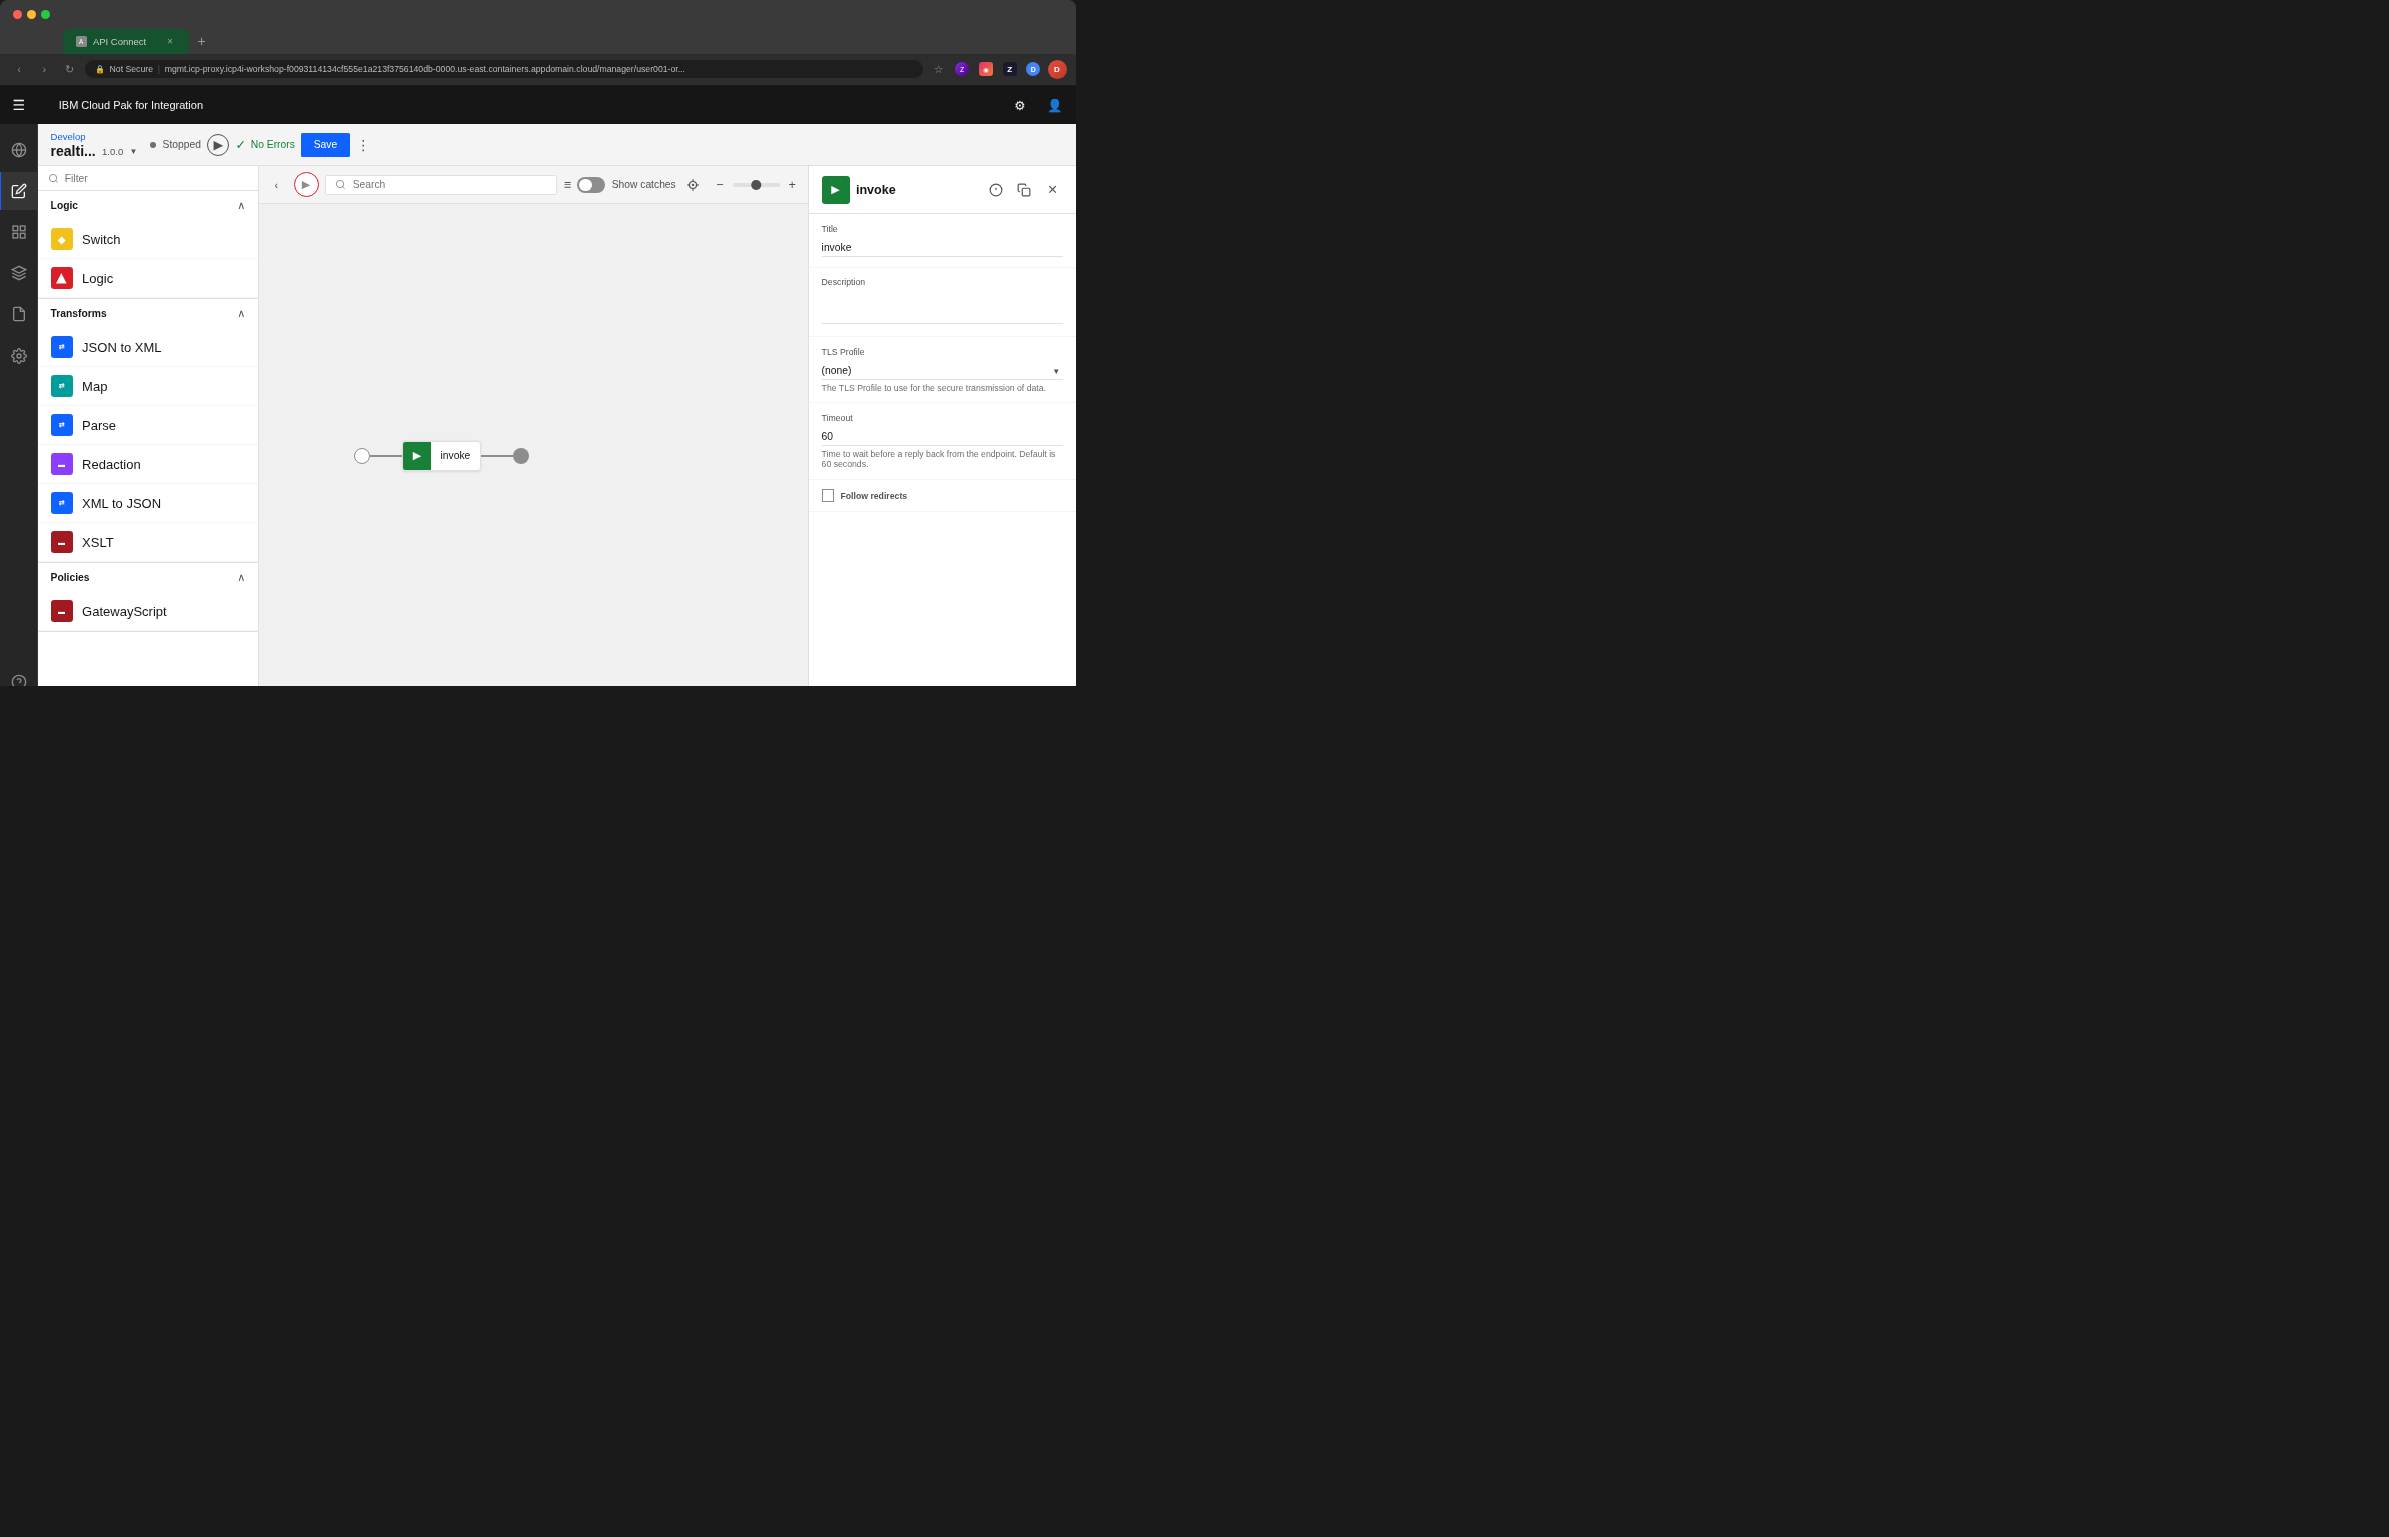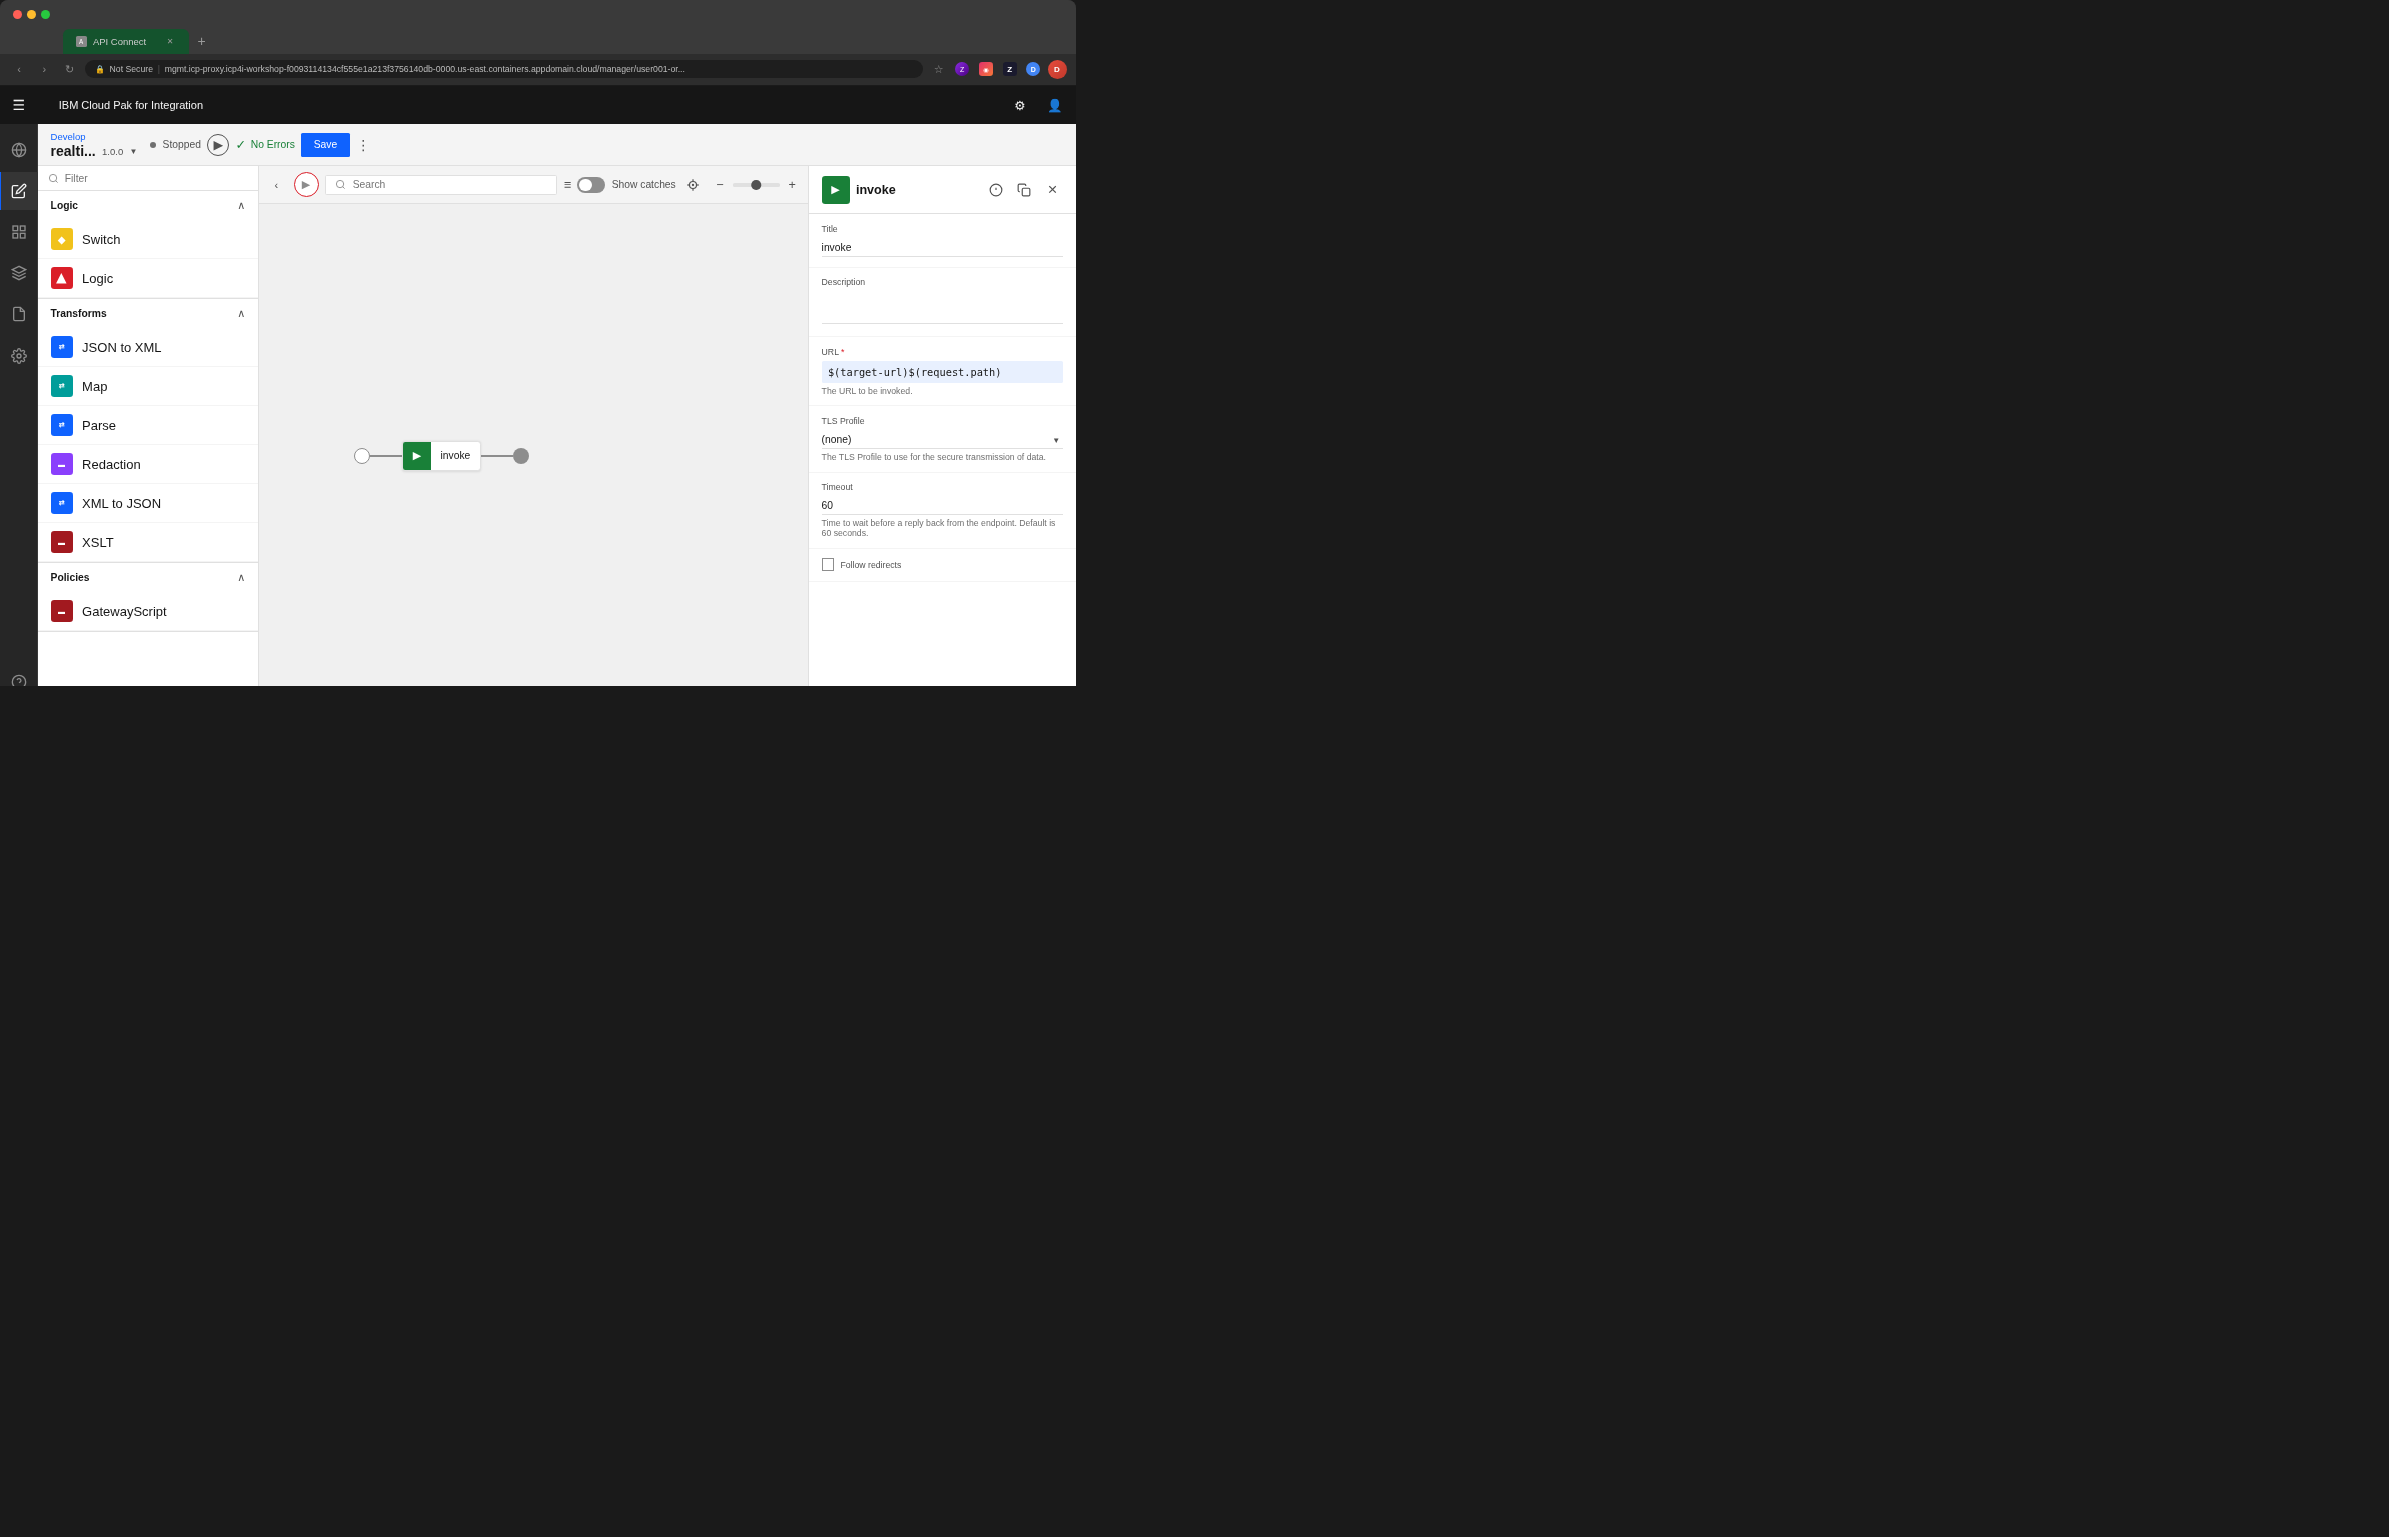--- a/index.html
+++ b/index.html
@@ -419,42 +419,37 @@
           <div class="panel-content">
             <div class="field-group">
               <div class="field-label">Title</div>
               <input class="field-input" value="invoke" style="">
             </div>
             <div class="field-group">
               <div class="field-label">Description</div>
               <textarea class="field-textarea" style=""></textarea>
             </div>
             <div class="field-group">
-              <div class="field-label required">URL</div>
-              <div class="field-highlighted">$(target-url)$(request.path)</div>
-              <div class="field-hint">The URL to be invoked.</div>
-            </div>
-            <div class="field-group">
               <div class="field-label">TLS Profile</div>
               <div class="select-wrapper">
                 <select class="field-select">
                   <option>(none)</option>
                 </select>
               </div>
               <div class="field-hint">The TLS Profile to use for the secure transmission of data.</div>
             </div>
             <div class="field-group">
               <div class="field-label">Timeout</div>
               <input class="field-input" value="60" style="">
               <div class="field-hint">Time to wait before a reply back from the endpoint. Default is 60 seconds.</div>
             </div>
             <div class="field-group">
               <div class="checkbox-group">
                 <div class="checkbox"></div>
-                <span class="field-label" style="margin-bottom:0;">Follow redirects</span>
+                <span class="field-label" style="margin-bottom:0;font-weight:bold;">Follow redirects</span>
               </div>
             </div>
           </div>
         </div>
       </div>
     </div>
   </div>
 </div>
 
 

